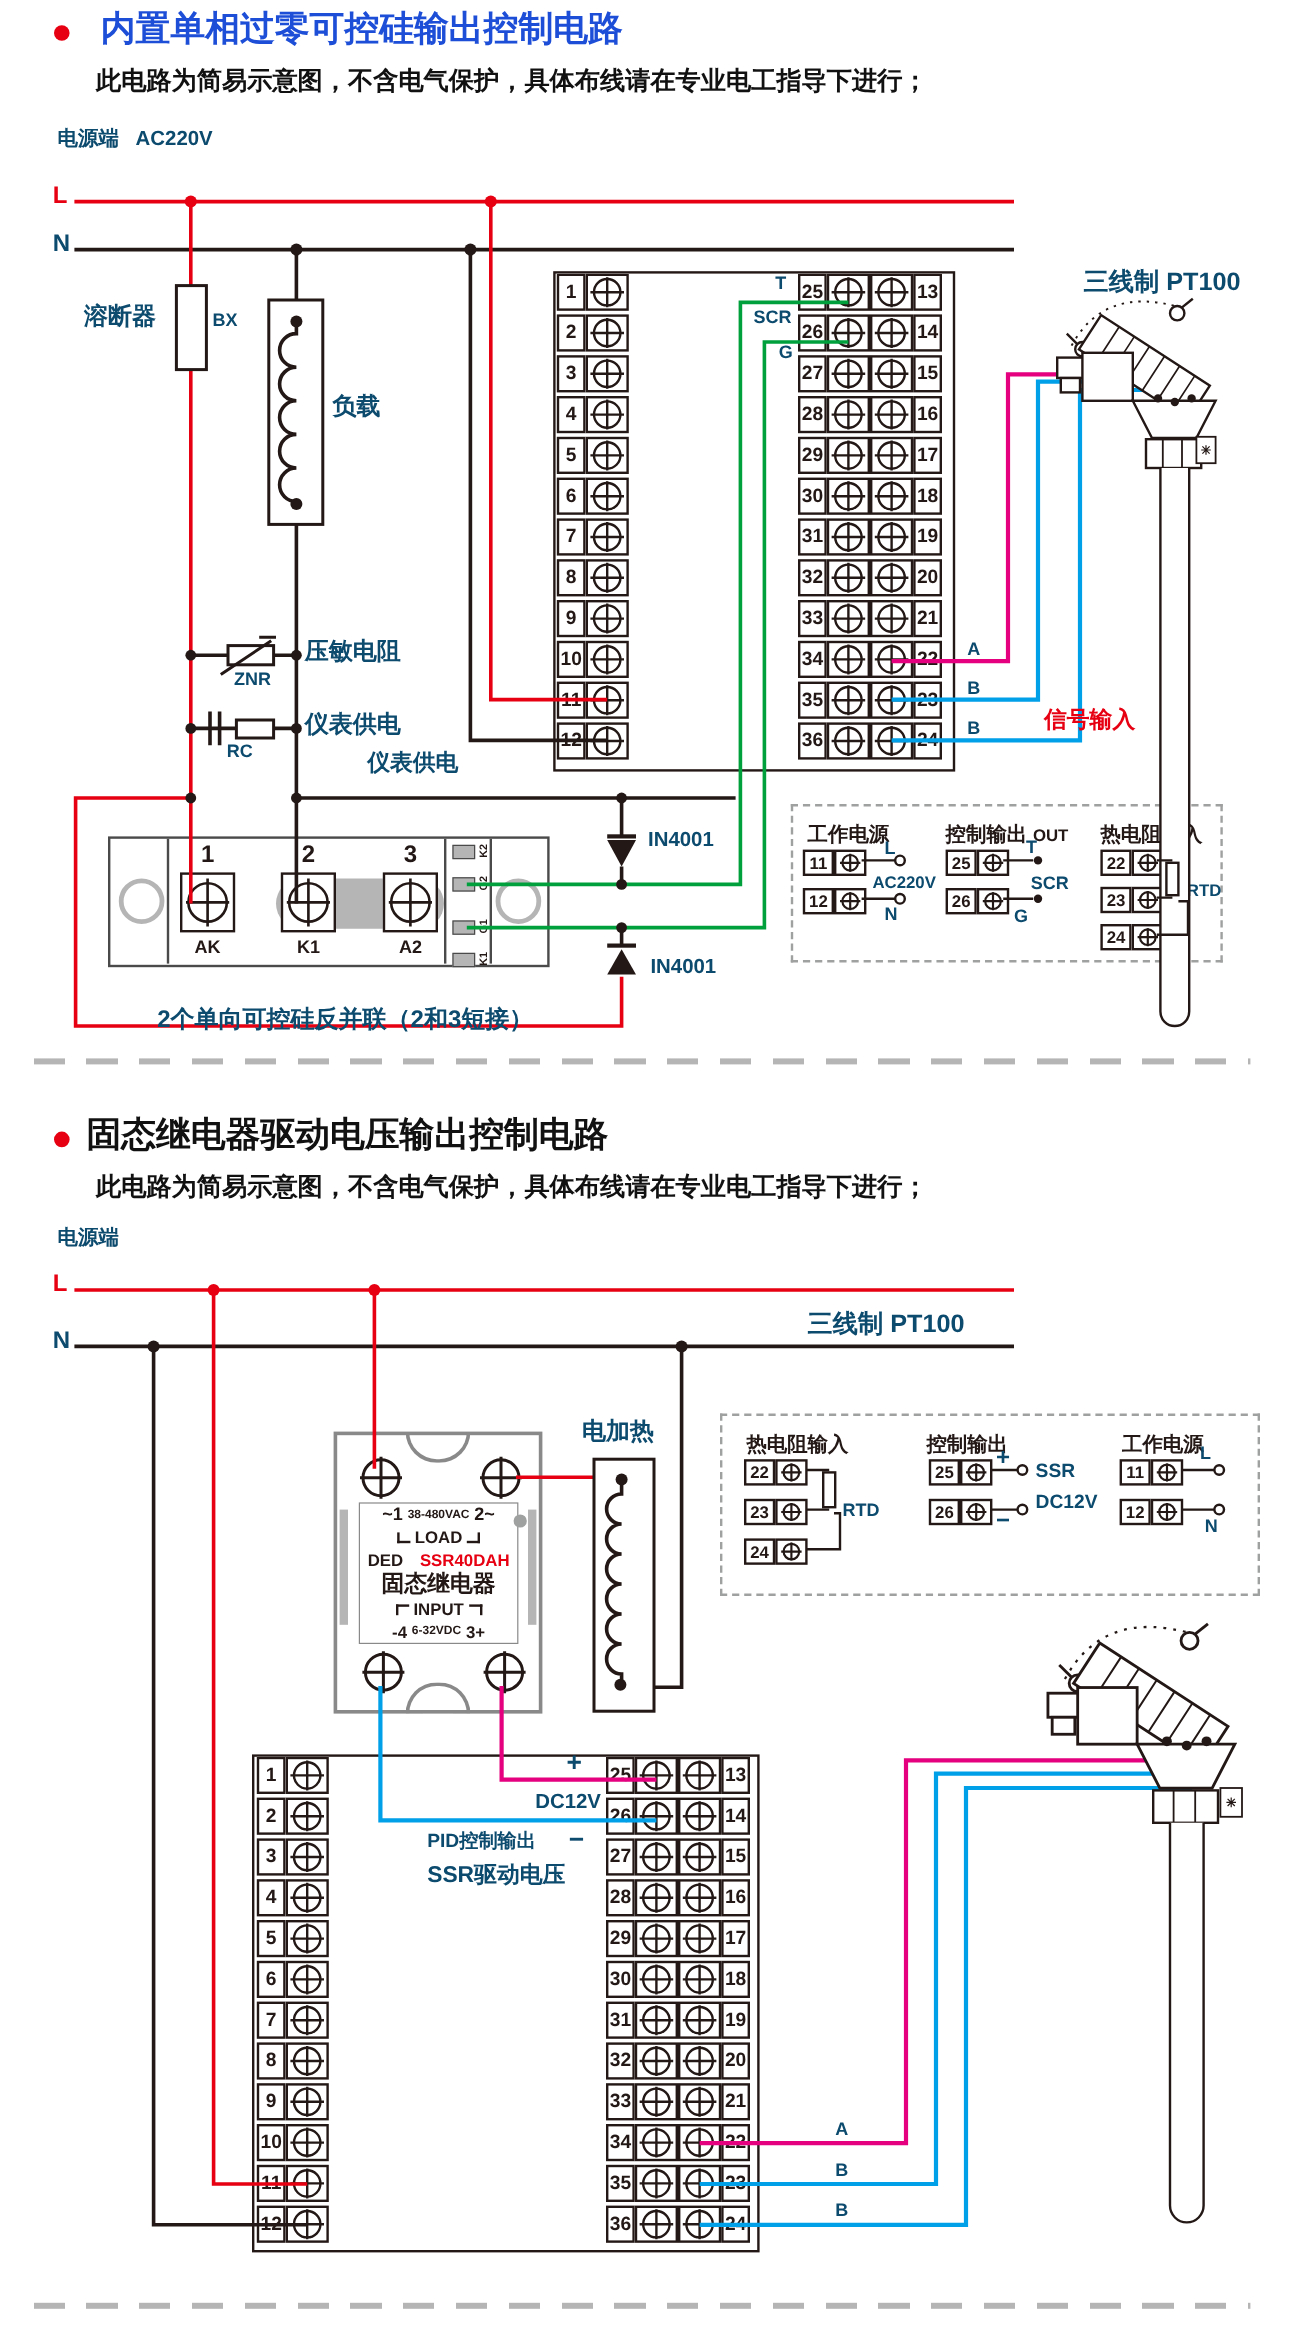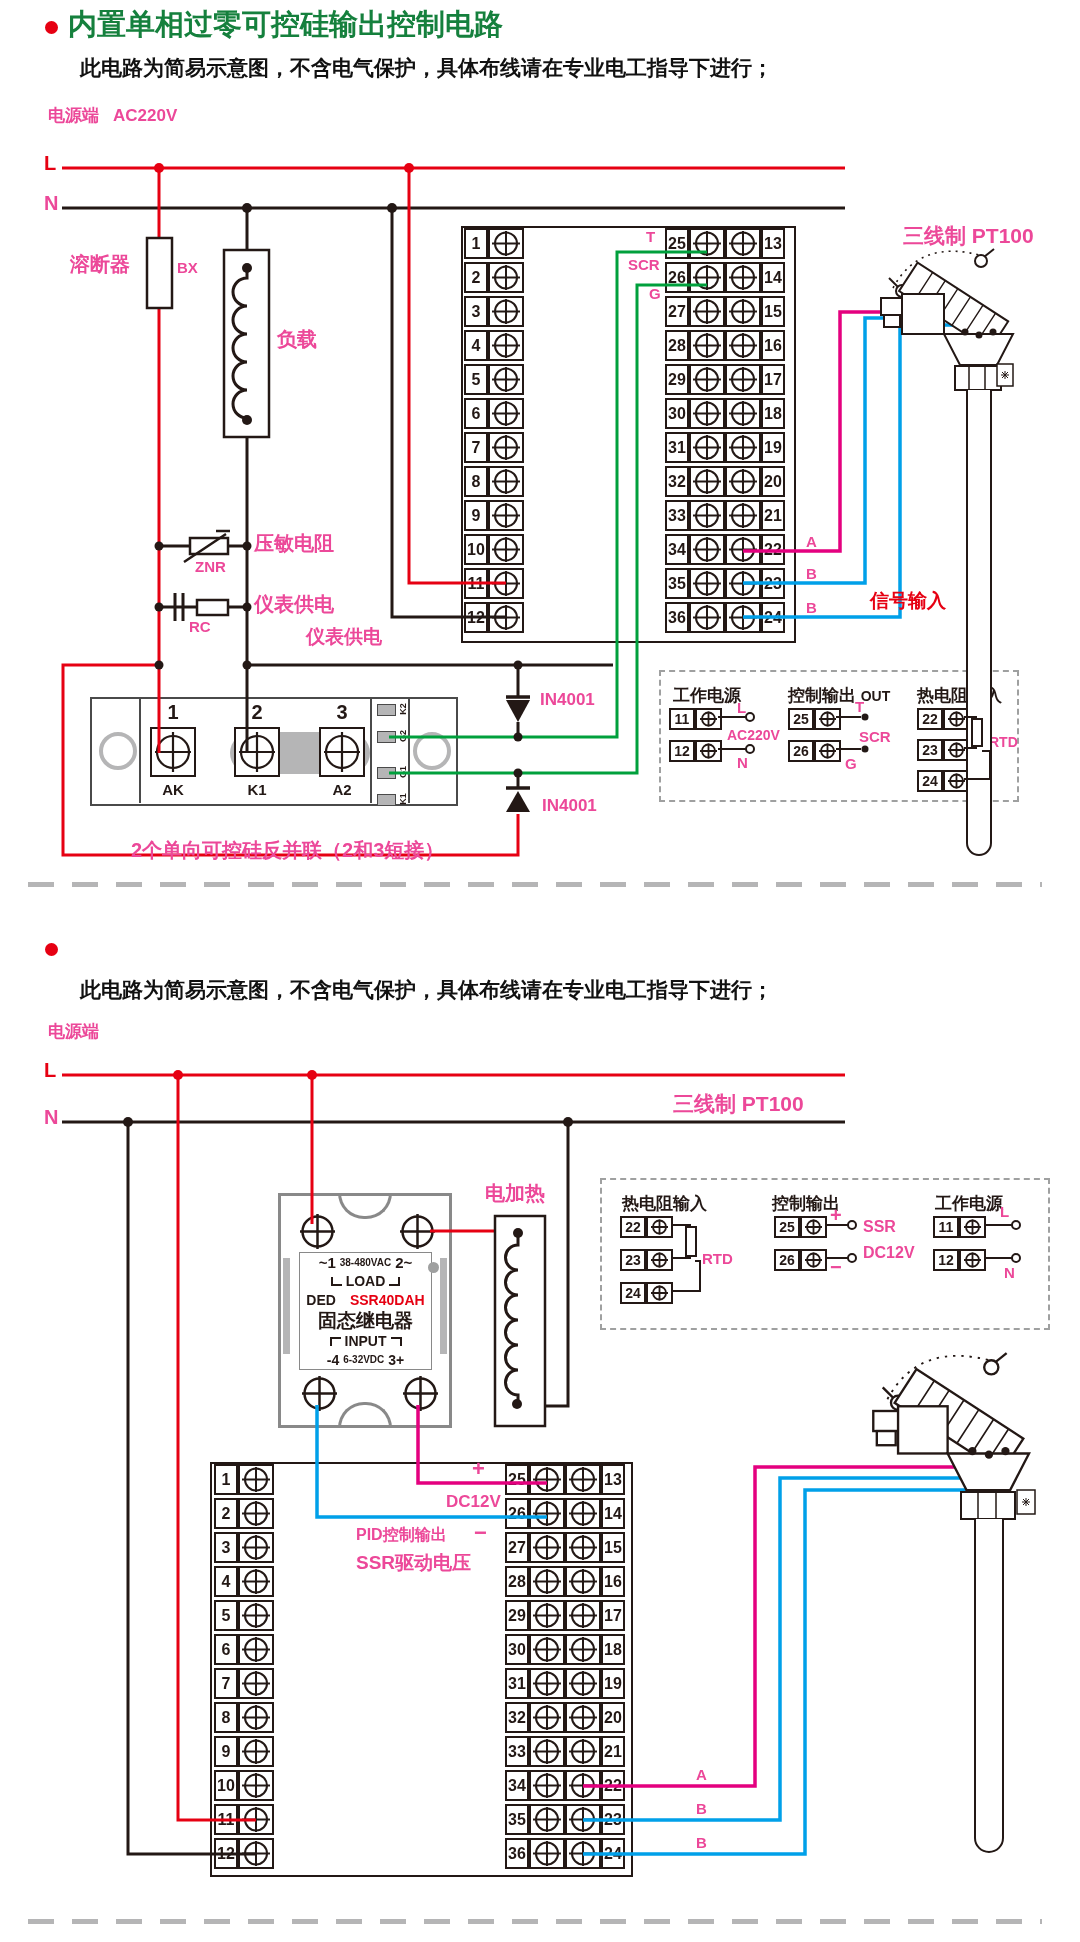--- a/index.html
+++ b/index.html
@@ -1,18 +1,18 @@
 <!DOCTYPE html>
 <html><head>
 <meta charset="utf-8">
 <style>
   html,body{margin:0;padding:0;background:#fff}
   .page{position:relative;width:1080px;height:1942px;background:#fff;overflow:hidden;
         font-family:"Liberation Sans","DejaVu Sans",sans-serif;color:#231815}
-  .lb{position:absolute;font-weight:700;color:#ec4899;white-space:nowrap;line-height:1.15}
+  .lb{position:absolute;font-weight:700;color:#0c4a6e;white-space:nowrap;line-height:1.15}
   .red{color:#e60012}
   .bullet{position:absolute;width:13px;height:13px;border-radius:50%;background:#e60012}
   .sep{position:absolute;left:28px;width:1014px;height:5px;
        background:repeating-linear-gradient(90deg,#b5b5b6 0 26px,transparent 26px 44px)}
   
   .frame{position:absolute;border:2px solid #231815;background:#fff}
   .tcol{position:absolute}
   .trow{display:flex;height:31px;margin-bottom:3px}
   .tnum{width:24px;box-sizing:border-box;border:2px solid #231815;background:#fff;
         font-weight:700;font-size:16px;line-height:27px;text-align:center}
@@ -1055,21 +1055,21 @@
     <rect x="686" y="1227" width="10" height="29" fill="#fff" stroke="#231815" stroke-width="2"></rect>
     <path d="M826 1225 H848 M826 1258 H848" stroke="#231815" stroke-width="2" fill="none"></path>
     <circle cx="852" cy="1225" r="4" fill="#fff" stroke="#231815" stroke-width="2"></circle>
     <circle cx="852" cy="1258" r="4" fill="#fff" stroke="#231815" stroke-width="2"></circle>
     <path d="M985 1225 H1012 M985 1258 H1012" stroke="#231815" stroke-width="2" fill="none"></path>
     <circle cx="1016" cy="1225" r="4" fill="#fff" stroke="#231815" stroke-width="2"></circle>
     <circle cx="1016" cy="1258" r="4" fill="#fff" stroke="#231815" stroke-width="2"></circle>
   </svg>
 
   <div class="bullet" style="left:45px;top:21px"></div>
-  <div class="lb" style="left:68px;top:8px;font-size:29px;color:#15803d">内置单相过零可控硅输出控制电路</div>
+  <div class="lb" style="left:84px;top:8px;font-size:29px;color:#1d4ed8">内置单相过零可控硅输出控制电路</div>
   <div class="lb" style="left:80px;top:56px;font-size:21px;color:#111">此电路为简易示意图，不含电气保护，具体布线请在专业电工指导下进行；</div>
   <div class="lb" style="left:48px;top:106px;font-size:17px"><span>电源端</span><span style="margin-left:14px">AC220V</span></div>
   <div class="lb red" style="left:44px;top:152px;font-size:20px">L</div>
   <div class="lb" style="left:44px;top:192px;font-size:20px">N</div>
   <div class="lb" style="left:70px;top:253px;font-size:20px">溶断器</div>
   <div class="lb" style="left:177px;top:259px;font-size:15px">BX</div>
   <div class="lb" style="left:277px;top:328px;font-size:20px">负载</div>
   <div class="lb" style="left:254px;top:532px;font-size:20px">压敏电阻</div>
   <div class="lb" style="left:195px;top:558px;font-size:15px">ZNR</div>
   <div class="lb" style="left:254px;top:593px;font-size:20px">仪表供电</div>
@@ -1083,20 +1083,21 @@
   <div class="lb" style="left:131px;top:839px;font-size:20px">2个单向可控硅反并联（2和3短接）</div>
   <div class="lb" style="left:806px;top:533px;font-size:15px">A</div>
   <div class="lb" style="left:806px;top:565px;font-size:15px">B</div>
   <div class="lb" style="left:806px;top:599px;font-size:15px">B</div>
   <div class="lb red" style="left:870px;top:590px;font-size:19px">信号输入</div>
   <div class="lb" style="left:903px;top:224px;font-size:21px">三线制 PT100</div>
 
   <div class="sep" style="top:882px"></div>
 
   <div class="bullet" style="left:45px;top:943px"></div>
+  <div class="lb" style="left:72px;top:930px;font-size:29px;color:#111">固态继电器驱动电压输出控制电路</div>
   <div class="lb" style="left:80px;top:978px;font-size:21px;color:#111">此电路为简易示意图，不含电气保护，具体布线请在专业电工指导下进行；</div>
   <div class="lb" style="left:48px;top:1022px;font-size:17px">电源端</div>
   <div class="lb red" style="left:44px;top:1059px;font-size:20px">L</div>
   <div class="lb" style="left:44px;top:1106px;font-size:20px">N</div>
   <div class="lb" style="left:485px;top:1182px;font-size:20px">电加热</div>
   <div class="lb" style="left:673px;top:1092px;font-size:21px">三线制 PT100</div>
   <div class="lb" style="left:472px;top:1456px;font-size:22px">+</div>
   <div class="lb" style="left:446px;top:1492px;font-size:17px">DC12V</div>
   <div class="lb" style="left:474px;top:1520px;font-size:22px">−</div>
   <div class="lb" style="left:356px;top:1526px;font-size:16px">PID控制输出</div>

